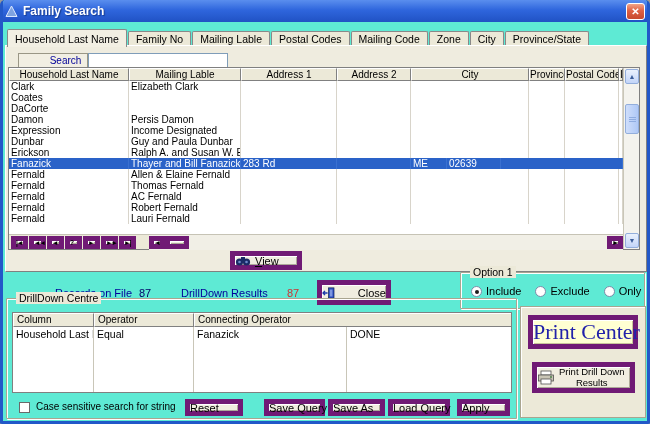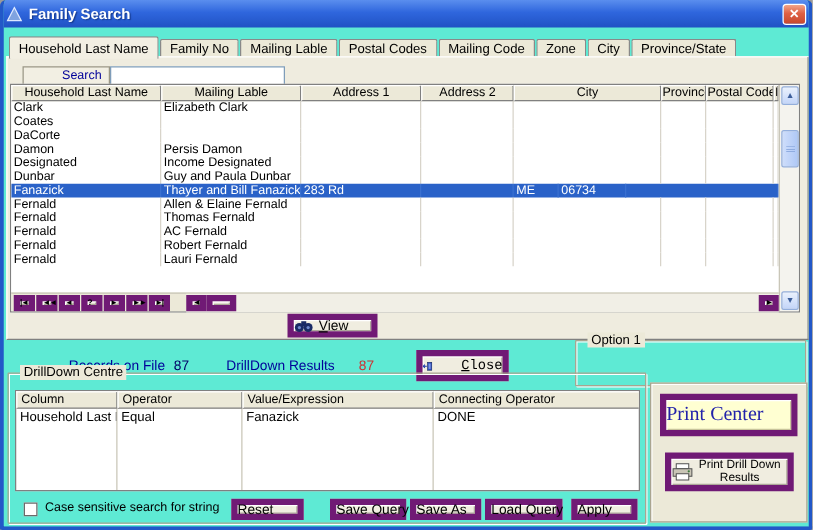--- a/index.html
+++ b/index.html
@@ -107,21 +107,21 @@
   .hs-thumb { width:24px; height:13px; }
   .hs-track { flex:1; }
 
   
   .view-btn { position:absolute; left:227px; top:251px; width:72px; height:19px; gap:4px; }
 
   
   .lbl-navy { position:absolute; font-size:11px; color:#000099; }
   .val-navy { position:absolute; font-size:11px; color:#000066; }
   .val-red  { position:absolute; font-size:11px; color:#CC3333; }
-  .close-btn { position:absolute; left:330px; top:280px; width:74px; height:25px; gap:23px; font-size:11px;font-family:Liberation Mono, monospace; }
+  .close-btn { position:absolute; left:314px; top:280px; width:74px; height:25px; gap:23px; font-size:11px; }
 
   
   .groupbox { position:absolute; border:1px solid #A9A590;
     box-shadow:inset 1px 1px 0 #FFFFFF, 1px 1px 0 #FFFFFF; border-radius:1px;text-decoration:underline; }
   .gb-legend { position:absolute; top:-7px; left:9px; background:#ECE9D8; padding:0 3px;
     font-size:10.5px; color:#000; }
 
   .opt-group { left:457px; top:272px; width:185px; height:37px; }
   .opt-items { position:absolute; left:10px; top:12px; display:flex; gap:14px; align-items:center; }
   .radio-item { display:flex; align-items:center; gap:4px; font-size:11px; }
@@ -145,21 +145,21 @@
   .checkbox { position:absolute; left:12px; top:103px; width:11px; height:11px;
     background:#fff; border:1px solid #6A6A6A; }
   .checkbox-label { position:absolute; left:29px; top:102px; font-size:10px; }
 
   .q-btn { position:absolute; top:100px; height:17px; }
 
   
   .print-panel { position:absolute; left:517px; top:306px; width:126px; height:112px;
     border:1px solid #A9A590; box-shadow:inset 1px 1px 0 #FFFFFF; background:#ECE9D8; }
   .print-center-btn { position:absolute; left:7px; top:8px; width:110px; height:34px;
-    background:#FFFFD2; font-family:"Liberation Serif",serif; font-size:16px; color:#2222AA;
+    background:#FFFFD2; font-family:"Liberation Serif",serif; font-size:22px; color:#2222AA;
     box-shadow:inset 1px 1px 0 #FFFFFF, inset -1px -1px 0 #C8C49A; }
   .print-dd-btn { position:absolute; left:11px; top:55px; width:103px; height:31px; gap:4px; }
   .print-dd-label { font-size:9.5px; line-height:10.5px; text-align:center; }
 
   svg { display:block; }
 </style>
 </head>
 <body>
 
 <div id="window">
@@ -237,46 +237,56 @@
           <div class="g-cell c0">Damon</div>
           <div class="g-cell c1">Persis Damon</div>
           <div class="g-cell c2"></div>
           <div class="g-cell c3"></div>
           <div class="g-cell c4"></div>
           <div class="g-cell c5"></div>
           <div class="g-cell c6"></div>
           <div class="g-cell c7"></div>
         </div>
           <div class="grid-row">
-          <div class="g-cell c0">Designated</div>
+          <div class="g-cell c0">Expression</div>
           <div class="g-cell c1">Income Designated</div>
           <div class="g-cell c2"></div>
           <div class="g-cell c3"></div>
           <div class="g-cell c4"></div>
           <div class="g-cell c5"></div>
           <div class="g-cell c6"></div>
           <div class="g-cell c7"></div>
         </div>
           <div class="grid-row">
           <div class="g-cell c0">Dunbar</div>
           <div class="g-cell c1">Guy and Paula Dunbar</div>
+          <div class="g-cell c2"></div>
+          <div class="g-cell c3"></div>
+          <div class="g-cell c4"></div>
+          <div class="g-cell c5"></div>
+          <div class="g-cell c6"></div>
+          <div class="g-cell c7"></div>
+        </div>
+          <div class="grid-row">
+          <div class="g-cell c0">Erickson</div>
+          <div class="g-cell c1">Ralph A. and Susan W. E</div>
           <div class="g-cell c2"></div>
           <div class="g-cell c3"></div>
           <div class="g-cell c4"></div>
           <div class="g-cell c5"></div>
           <div class="g-cell c6"></div>
           <div class="g-cell c7"></div>
         </div>
           <div class="grid-row sel">
           <div class="g-cell c0">Fanazick</div>
           <div class="g-cell c1">Thayer and Bill Fanazick</div>
           <div class="g-cell c2">283 Rd</div>
           <div class="g-cell c3"></div>
           <div class="g-cell c5">ME</div>
-          <div class="g-cell c6">06734</div>
+          <div class="g-cell c6">02639</div>
           <div class="g-cell c7"></div>
         </div>
           <div class="grid-row">
           <div class="g-cell c0">Fernald</div>
           <div class="g-cell c1">Allen &amp; Elaine Fernald</div>
           <div class="g-cell c2"></div>
           <div class="g-cell c3"></div>
           <div class="g-cell c4"></div>
           <div class="g-cell c5"></div>
           <div class="g-cell c6"></div>
@@ -370,30 +380,44 @@
     <svg width="15" height="14" viewBox="0 0 15 14">
       <rect x="7.5" y="1" width="6.5" height="12" fill="#2E4FC4" stroke="#10204E" stroke-width="0.8"></rect>
       <rect x="9.2" y="3" width="3" height="8" fill="#7F97E0"></rect>
       <path d="M6.5 7 L1.5 7 M3.5 4.5 L1.2 7 L3.5 9.5" stroke="#1A3AAA" stroke-width="1.6" fill="none"></path>
     </svg>
     <span class="ul-first">Close</span>
   </div>
 
   <div class="groupbox opt-group">
     <span class="gb-legend">Option 1</span>
+    <div class="opt-items">
+
+    <label class="radio-item">
+        <span class="radio checked"></span>
+        <span>Include</span>
+      </label>
+        <label class="radio-item">
+        <span class="radio"></span>
+        <span>Exclude</span>
+      </label>
+        <label class="radio-item">
+        <span class="radio"></span>
+        <span>Only</span>
+      </label>
+      </div>
   </div>
 
   <div class="groupbox dd-group">
     <span class="gb-legend">DrillDown Centre</span>
 
     <div class="dd-table">
       <div class="dd-header">
         <div class="dh-cell k0">Column</div>
         <div class="dh-cell k1">Operator</div>
-        <div class="dh-cell k2">Value/Expression</div>
         <div class="dh-cell k3">Connecting Operator</div>
       </div>
       <div class="dd-body">
         <div class="db-col k0">Household Last N.</div>
         <div class="db-col k1">Equal</div>
         <div class="db-col k2">Fanazick</div>
         <div class="db-col k3">DONE</div>
       </div>
     </div>
 

